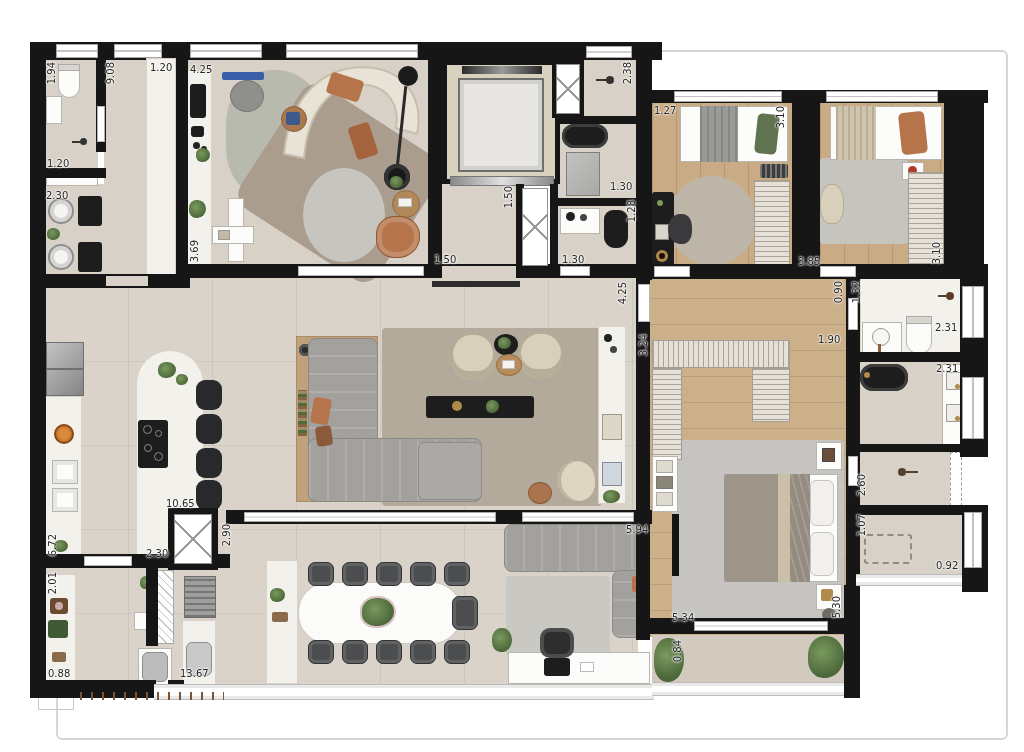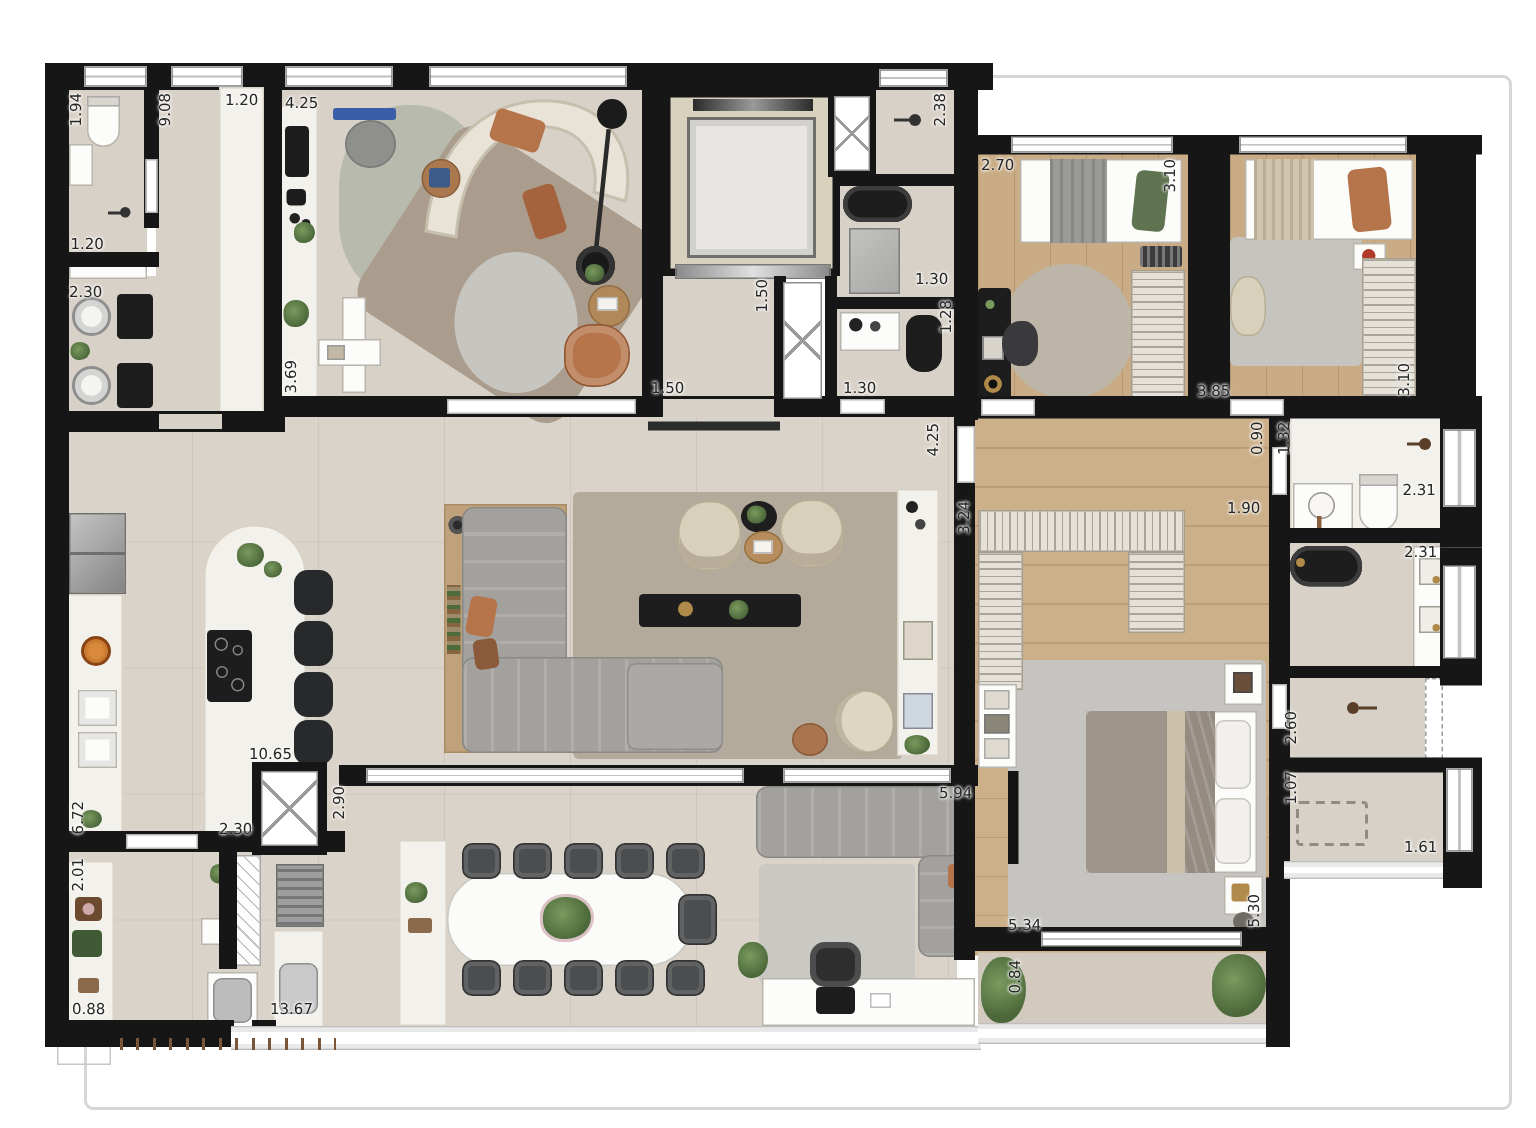--- a/index.html
+++ b/index.html
@@ -357,31 +357,31 @@
   <span class="a vlb lbl" style="left:105px;top:62px;">9.08</span>
   <span class="a lbl" style="left:150px;top:62px;">1.20</span>
   <span class="a lbl" style="left:190px;top:64px;">4.25</span>
   <span class="a vlb lbl" style="left:189px;top:240px;">3.69</span>
   <span class="a vlb lbl" style="left:622px;top:62px;">2.38</span>
   <span class="a vlb lbl" style="left:503px;top:186px;">1.50</span>
   <span class="a lbl" style="left:434px;top:254px;">1.50</span>
   <span class="a lbl" style="left:610px;top:181px;">1.30</span>
   <span class="a vlb lbl" style="left:626px;top:200px;">1.28</span>
   <span class="a lbl" style="left:562px;top:254px;">1.30</span>
-  <span class="a lbl" style="left:654px;top:105px;">2.70</span>
+  <span class="a lbl" style="left:654px;top:105px;">1.27</span>
   <span class="a vlb lbl" style="left:775px;top:106px;">3.10</span>
   <span class="a lbl" style="left:798px;top:256px;">3.85</span>
   <span class="a vlb lbl" style="left:931px;top:242px;">3.10</span>
   <span class="a vlb lbl" style="left:833px;top:281px;">0.90</span>
   <span class="a vlb lbl" style="left:851px;top:281px;">1.32</span>
   <span class="a lbl" style="left:935px;top:322px;">2.31</span>
   <span class="a lbl" style="left:936px;top:363px;">2.31</span>
   <span class="a vlb lbl" style="left:856px;top:474px;">2.60</span>
   <span class="a vlb lbl" style="left:856px;top:514px;">1.07</span>
-  <span class="a lbl" style="left:936px;top:560px;">1.61</span>
+  <span class="a lbl" style="left:936px;top:560px;">0.92</span>
   <span class="a vlb lbl" style="left:638px;top:334px;">3.24</span>
   <span class="a lbl" style="left:818px;top:334px;">1.90</span>
   <span class="a vlb lbl" style="left:617px;top:282px;">4.25</span>
   <span class="a lbl" style="left:626px;top:524px;">5.94</span>
   <span class="a lbl" style="left:672px;top:612px;">5.34</span>
   <span class="a vlb lbl" style="left:831px;top:596px;">5.30</span>
   <span class="a vlb lbl" style="left:672px;top:640px;">0.84</span>
   <span class="a lbl" style="left:166px;top:498px;">10.65</span>
   <span class="a vlb lbl" style="left:47px;top:534px;">6.72</span>
   <span class="a lbl" style="left:146px;top:548px;">2.30</span>

